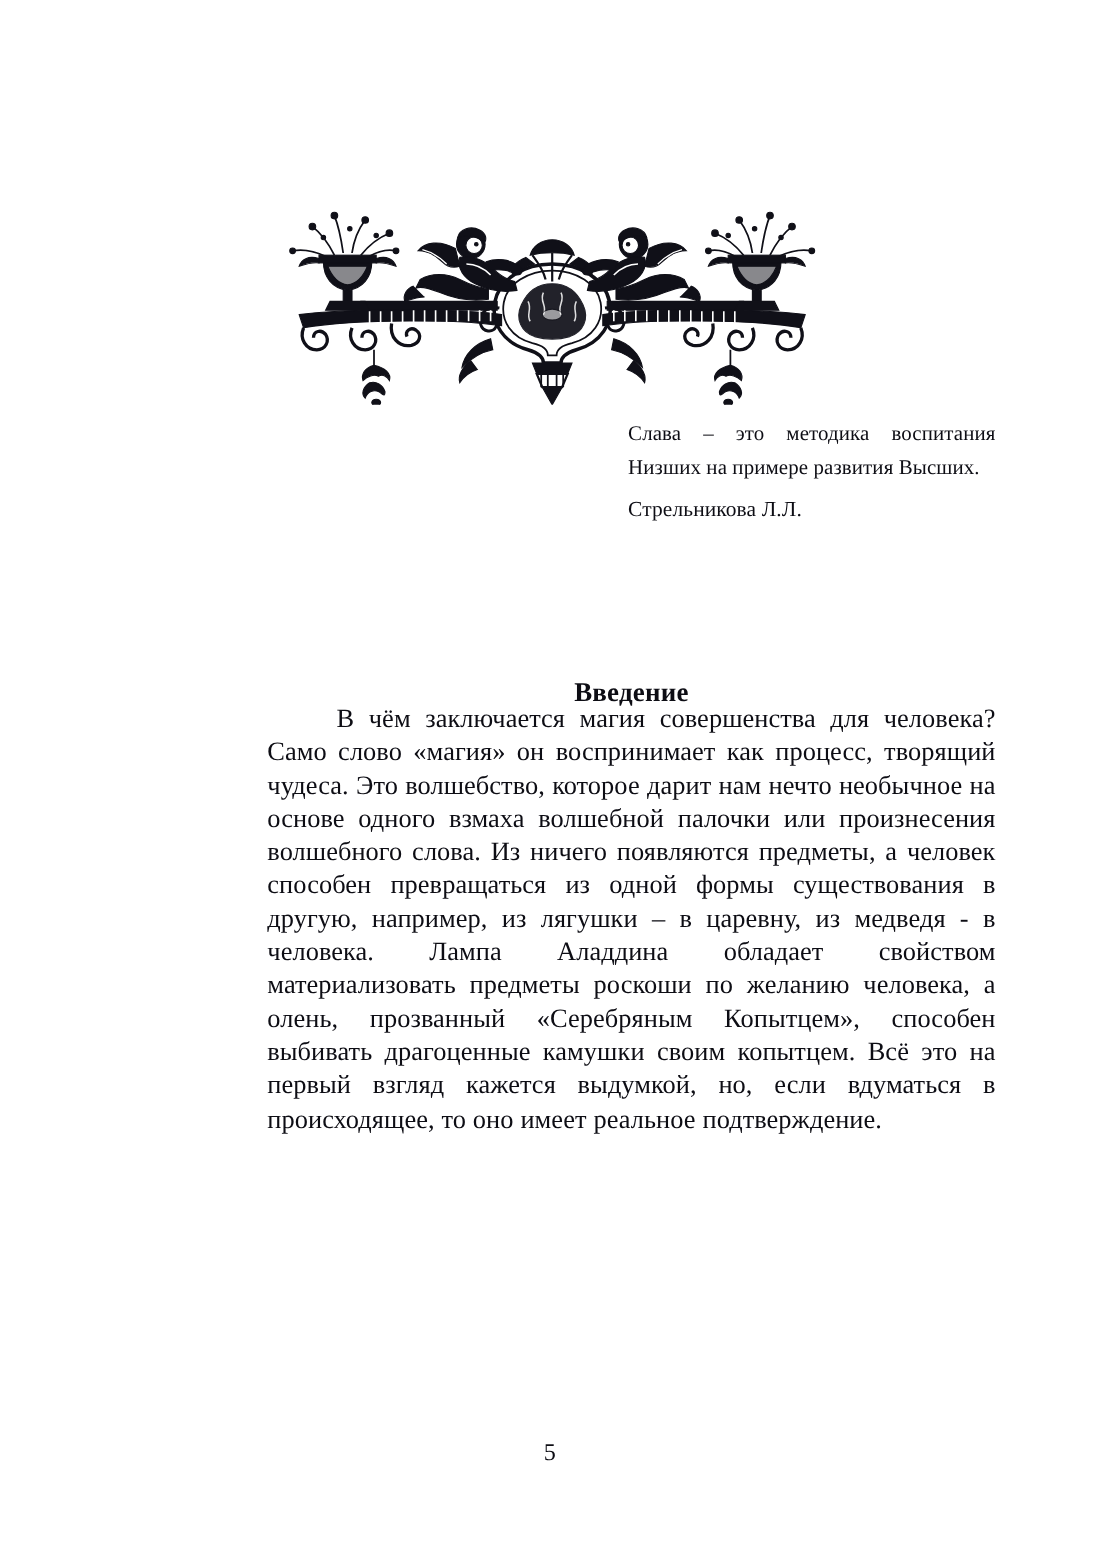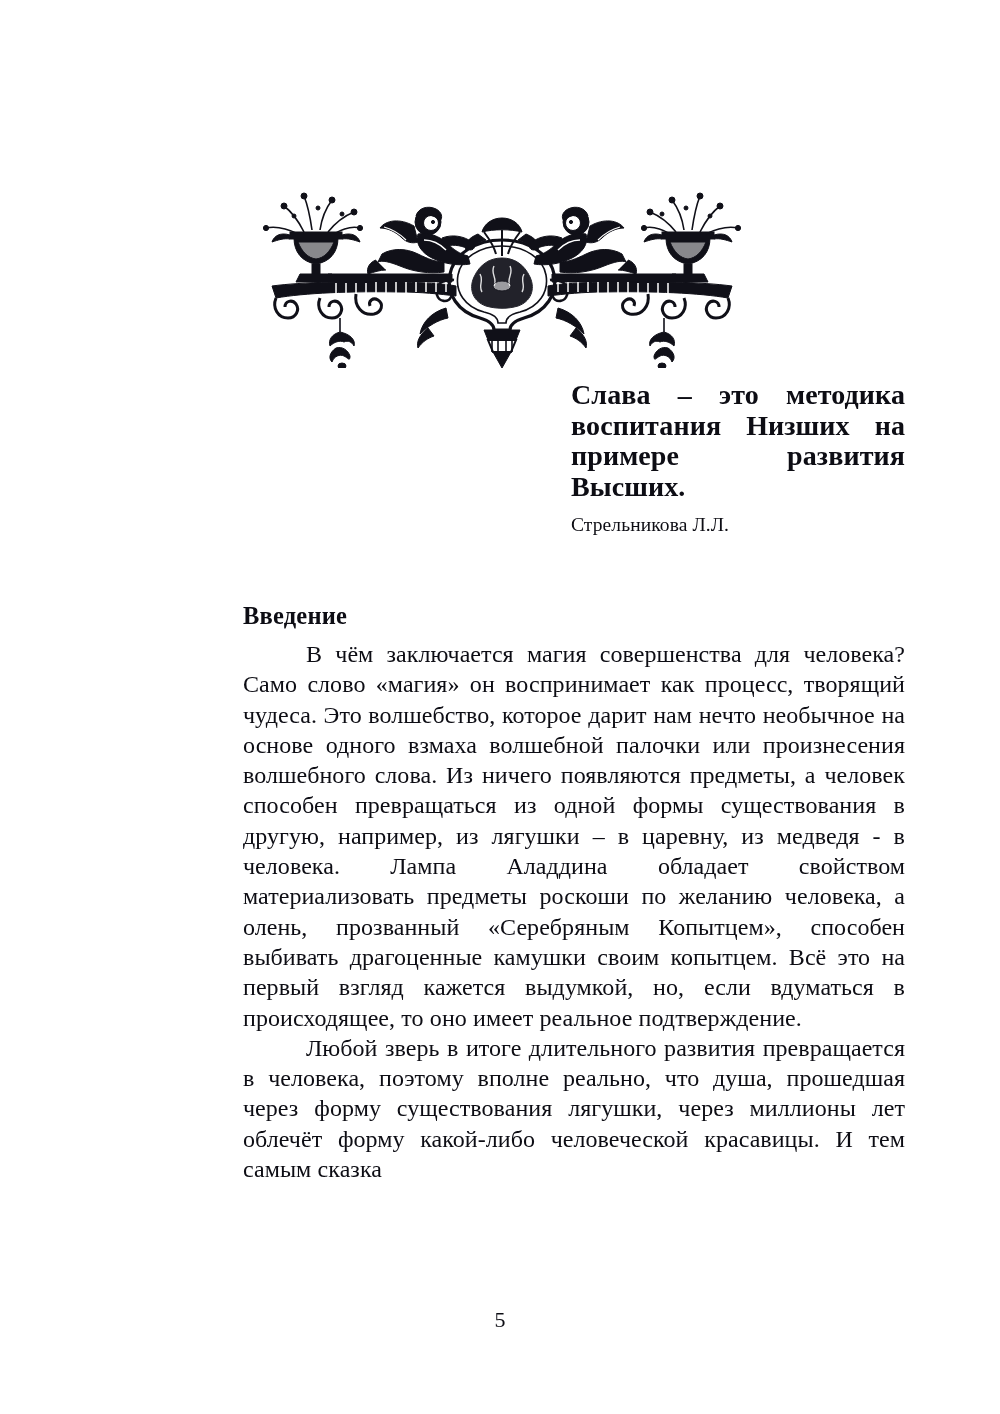--- a/index.html
+++ b/index.html
@@ -38,45 +38,44 @@
   }
 
   
   .epigraph {
     position: absolute;
     left: 571px;
     top: 380px;
     width: 334px;
   }
   .epigraph-text {
-    font-size: 28px;
+    font-size: 19px;
     line-height: 30.5px;
     text-align: justify;
     text-align-last: left;
     letter-spacing: 0.1px;
     margin: 0;
     white-space: pre-line;
-    font-weight: bold;
   }
   .epigraph-author {
     display: block;
     margin-top: 11px;
     font-size: 19.5px;
     line-height: 23px;
     text-align: left;
     letter-spacing: 0.1px;
   }
 
   
   .heading {
     position: absolute;
     left: 243px;
-    top: 582px;
+    top: 596px;
     width: 662px;
-    text-align: left;
+    text-align: center;
     font-size: 24.5px;
     font-weight: bold;
     letter-spacing: 0.2px;
   }
 
   
   .body-text {
     position: absolute;
     left: 243px;
     top: 639px;
@@ -277,18 +276,17 @@
 
   <div class="epigraph">
     <p class="epigraph-text">Слава – это методика воспитания Низших на примере развития Высших.</p>
     <span class="epigraph-author">Стрельникова Л.Л.</span>
   </div>
 
   <h2 class="heading">Введение</h2>
 
   <div class="body-text">
     <p class="para">В чём заключается магия совершенства для человека? Само слово «магия» он воспринимает как процесс, творящий чудеса. Это волшебство, которое дарит нам нечто необычное на основе одного взмаха волшебной палочки или произнесения волшебного слова. Из ничего появляются предметы, а человек способен превращаться из одной формы существования в другую, например, из лягушки – в царевну, из медведя - в человека. Лампа Аладдина обладает свойством материализовать предметы роскоши по желанию человека, а олень, прозванный «Серебряным Копытцем», способен выбивать драгоценные камушки своим копытцем. Всё это на первый взгляд кажется выдумкой, но, если вдуматься в происходящее, то оно имеет реальное подтверждение.</p>
-    <p class="para">Любой зверь в итоге длительного развития превращается в человека, поэтому вполне реально, что душа, прошедшая через форму существования лягушки, через миллионы лет облечёт форму какой-либо человеческой красавицы. И тем самым сказка</p>
   </div>
 
   <div class="folio">5</div>
 
 </div>
 
 </body></html>

